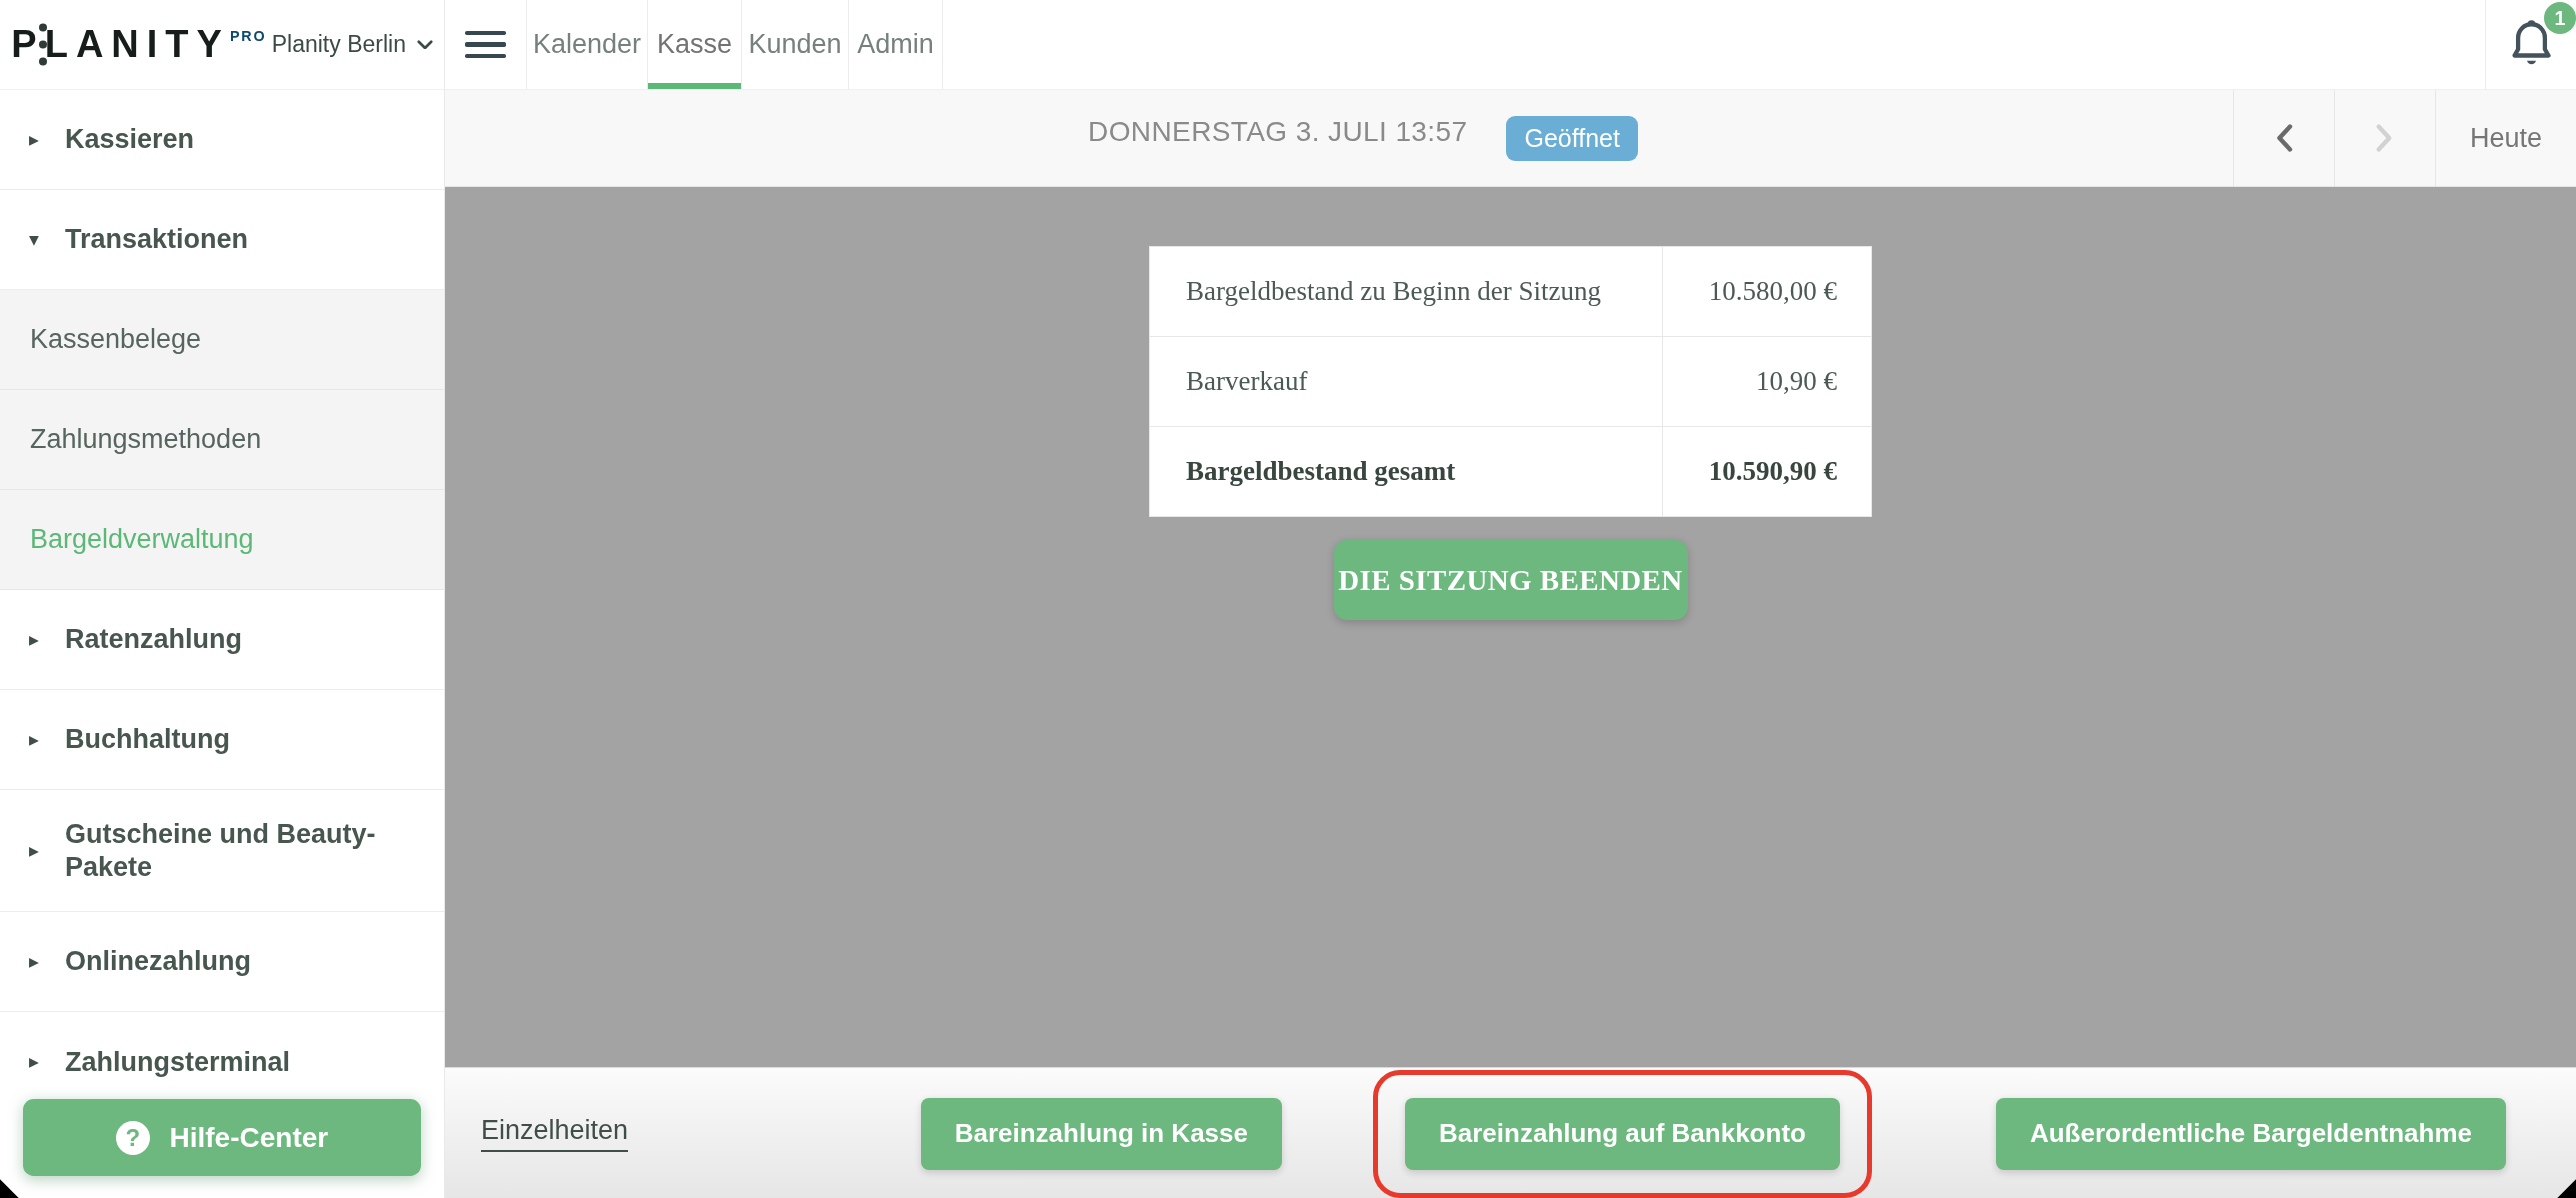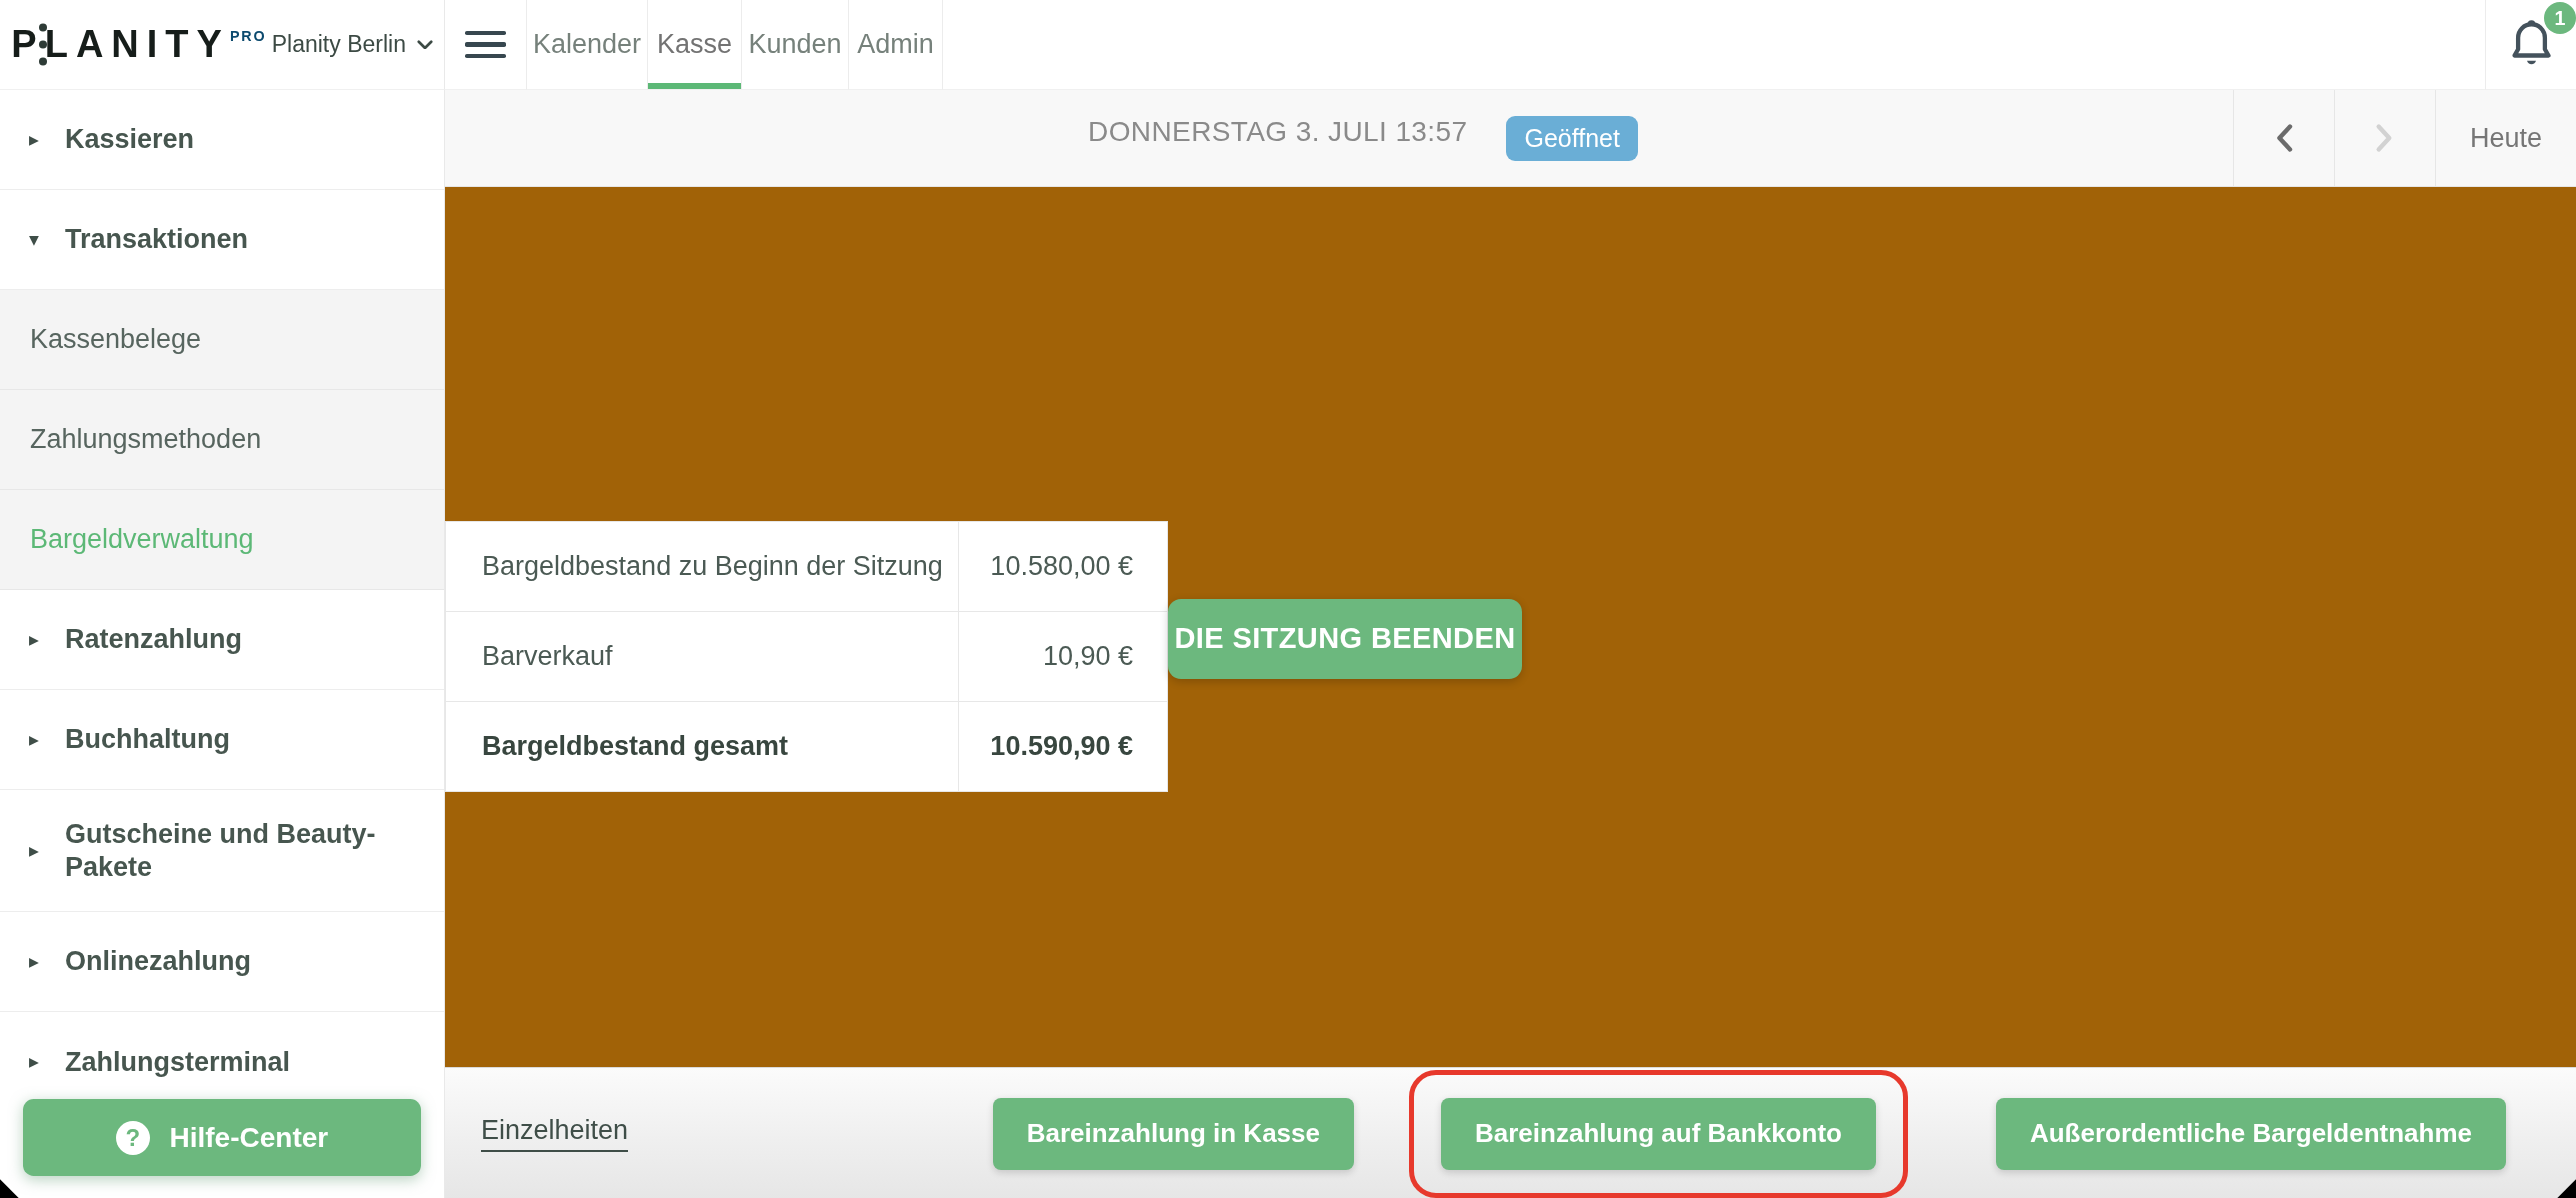--- a/index.html
+++ b/index.html
@@ -78,36 +78,36 @@
   .date-group { display:flex; margin-right:295px; }
   .date-text { font-size:28px; color:#8a8a8a; letter-spacing:0.4px; }
   .status-badge { margin-left:39px; background:#6aaed6; color:#fff; font-size:25px;
     padding:8px 18px; border-radius:9px; }
   .nav-cells { position:absolute; right:0; top:0; bottom:0; display:flex; align-items:stretch; }
   .nav-cell { display:flex; align-items:center; justify-content:center; border-left:1.8px solid #e6e6e6; cursor:pointer; }
   .nav-cell.prev, .nav-cell.next { width:101px; }
   .nav-cell.today { width:141px; font-size:27px; color:#767676; }
   .nav-cell.next { cursor:default; }
 
-  .content-main { flex:1 1 auto; background:#a16207; display:flex; flex-direction:row; align-items:center; min-height:0; }
+  .content-main { flex:1 1 auto; background:#a3a3a3; display:flex; flex-direction:column; align-items:center; min-height:0;font-family:Liberation Serif, serif; }
   .balance-table { margin-top:59px; width:723px; border-collapse:collapse; background:#fff;
     border:1.8px solid #e4e4e4; }
   .balance-table td { border:1.8px solid #e7e7e7; height:90px; font-size:27px; color:#4b5a54; background:#fff; }
   .balance-table td.lbl { width:71%; padding-left:36px; }
   .balance-table td.val { text-align:right; padding-right:34px; }
   .balance-table tr.bold td { font-weight:700; color:#38463f; }
 
   .session-btn { margin-top:23px; width:354px; height:80px; background:#6cb87e; border:0; border-radius:13px;
     color:#fff; font-size:29px; font-weight:700; letter-spacing:0.4px; cursor:pointer;
     font-family:inherit; box-shadow:0 2.7px 8px rgba(0,0,0,.18); }
 
   
   .content-footer { height:132px; flex:0 0 auto; border-top:1.8px solid #dadada;
     background:linear-gradient(180deg,#fbfbfb 0%,#efefef 55%,#e6e6e6 100%);
-    display:flex; align-items:center; padding:0 70px 0 36px; position:relative; }
+    display:flex; align-items:center; padding:0 70px 0 36px; position:relative;gap:36px; }
   .details-link { font-size:27px; color:#3f4e48; text-decoration:none;
     border-bottom:2.7px solid #3f4e48; padding-bottom:4.5px; cursor:pointer; }
   .footer-spacer { flex:1 1 auto; }
   .footer-btn { height:72px; background:#6cb87e; border:0; border-radius:8px; color:#fff;
     font-size:26px; font-weight:700; cursor:pointer; font-family:inherit; white-space:nowrap;
     padding:0 34px; box-shadow:0 2.7px 7.2px rgba(0,0,0,.15); }
   .footer-btn.b1 { min-width:361px; }
   .footer-btn.b2 { min-width:401px; }
   .footer-btn.b3 { min-width:462px; margin-left:88px; }
   .annotation { margin-left:55px; border:5.4px solid #e7392c; border-radius:27px;

